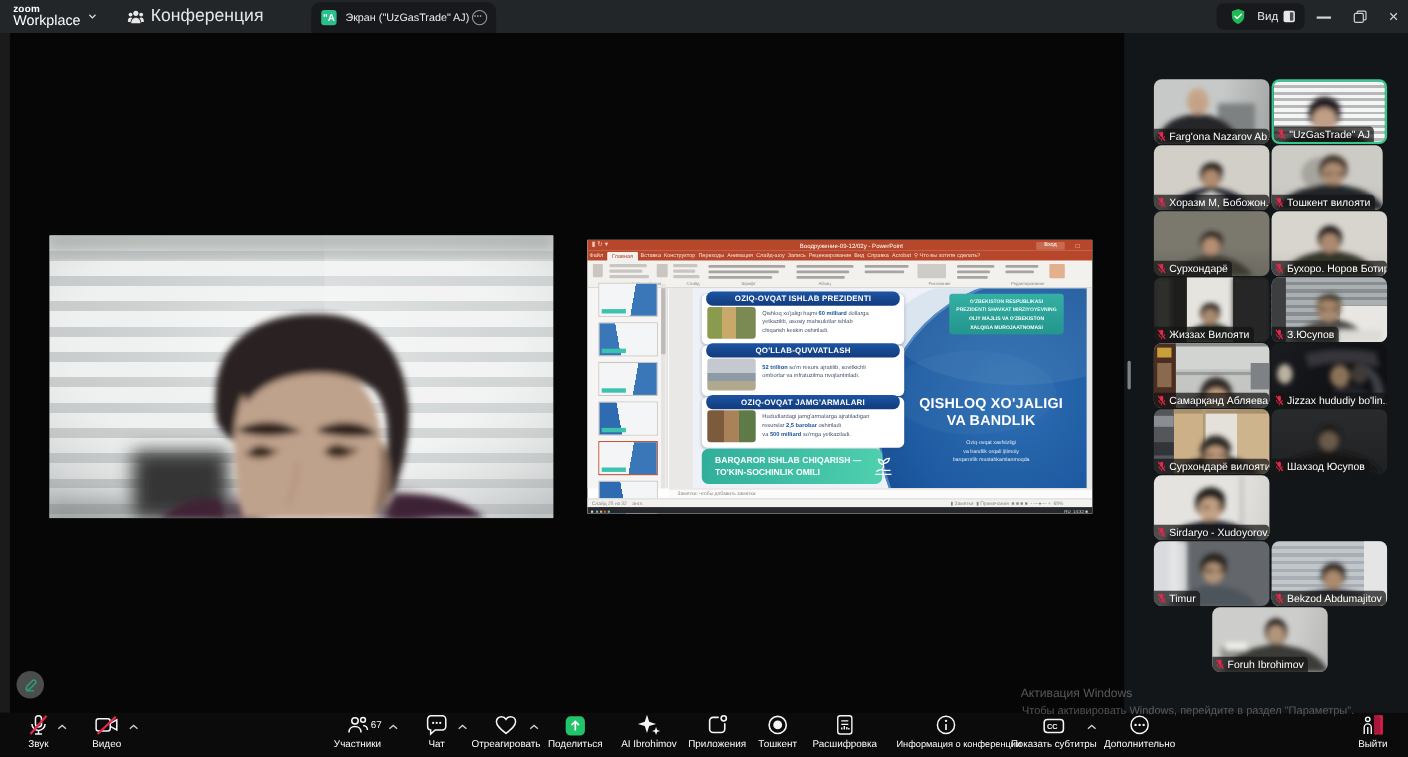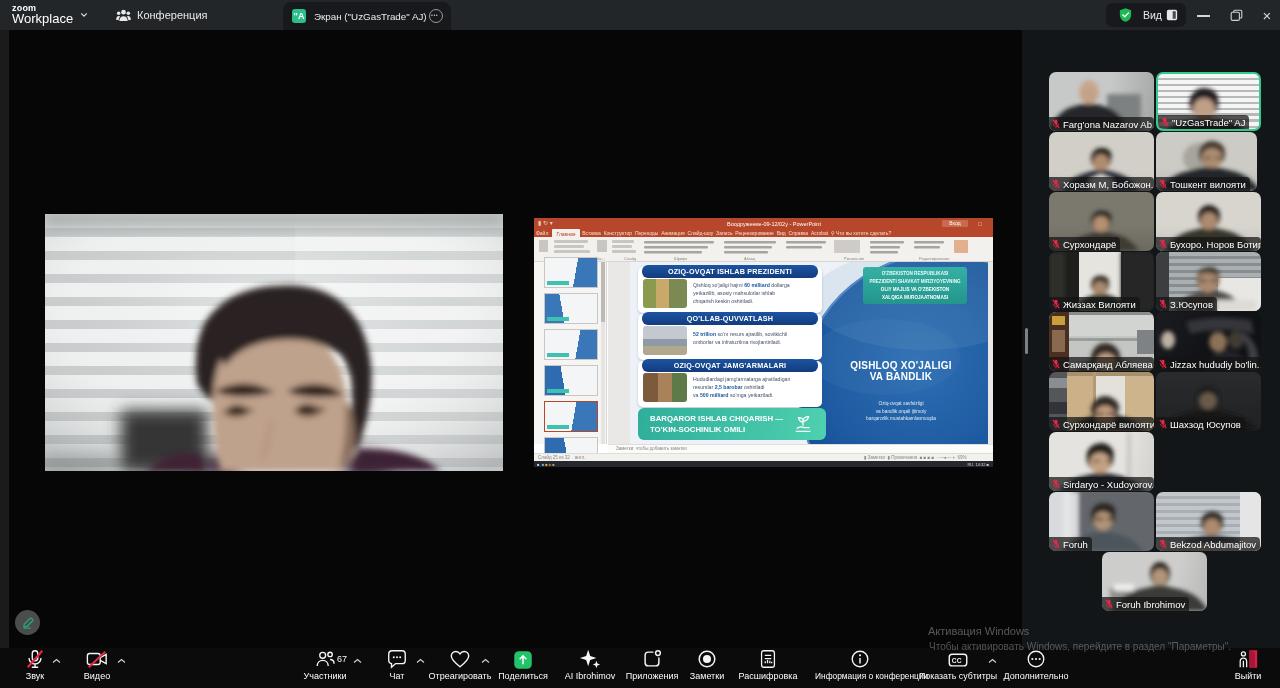--- a/index.html
+++ b/index.html
@@ -5,21 +5,21 @@
   * { margin:0; padding:0; box-sizing:border-box; }
   html,body { width:1280px; height:688px; overflow:hidden; background:#000; font-family:"Liberation Sans", sans-serif; }
   #app { position:relative; width:1280px; height:688px; background:#0a0a0a; }
 
   
   #titlebar { position:absolute; left:0; top:0; width:1280px; height:30px; background:#232629; }
   #tb-logo { position:absolute; left:12px; top:3px; color:#fff; }
   #tb-logo .z { font-size:9px; font-weight:bold; letter-spacing:0.2px; }
   #tb-logo .w { font-size:13px; margin-top:-2px; }
   .tb-chev { position:absolute; left:80px; top:11px; width:8px; height:8px; }
-  #tab-conf { position:absolute; left:108px; top:0; height:30px; display:flex; align-items:center; color:#e8e8e8; font-size:11px; gap:6px; padding:0 8px; }
+  #tab-conf { position:absolute; left:108px; top:0; height:30px; display:flex; align-items:center; color:#e8e8e8; font-size:16px; gap:6px; padding:0 8px; }
   #tab-active { position:absolute; left:283px; top:2px; width:168px; height:28px; background:#17191c; border-radius:8px 8px 0 0; display:flex; align-items:center; color:#ececec; font-size:9.8px; white-space:nowrap; }
   #tab-active .aicon { width:14px; height:14px; border-radius:3px; background:#2bbf8a; color:#fff; font-size:9px; font-weight:bold; display:flex; align-items:center; justify-content:center; margin:0 8px 0 9px; }
   #tab-active .ell { margin-left:auto; margin-right:8px; width:14px; height:14px; border:1px solid #9a9a9a; border-radius:50%; position:relative; }
   #tab-active .ell:before { content:"•••"; position:absolute; left:1px; top:2.2px; font-size:5.5px; color:#bbb; letter-spacing:0.5px; }
   #vid-pill2 { position:absolute; left:1106px; top:3px; width:80px; height:24px; background:#17191c; border-radius:6px; }
   .winbtn { position:absolute; top:0; width:30px; height:30px; color:#d8d8d8; font-size:13px; display:flex; align-items:center; justify-content:center; }
 
   
   #stage { position:absolute; left:0; top:30px; width:1022px; height:618px; background:#060606; }
   #leftstrip { position:absolute; left:0; top:30px; width:9px; height:618px; background:#1b1b1b; }
@@ -247,39 +247,39 @@
             </linearGradient>
     </defs>
     <circle cx="310" cy="132" r="141" fill="url(#circ)"></circle>
     <ellipse cx="295" cy="38" rx="115" ry="50" fill="#7aa6c8" opacity="0.16"></ellipse>
           <ellipse cx="255" cy="95" rx="75" ry="38" fill="#6899c2" opacity="0.1"></ellipse>
     <circle cx="310" cy="132" r="140" fill="none" stroke="#5e95cc" stroke-width="2" opacity="0.8"></circle>
   </svg>
 
   <div style="position:absolute;left:233px;top:5px;width:104px;height:37px;background:linear-gradient(180deg,#35b0a4,#23958d);border-radius:3px;color:#eafaf7;text-align:center;font-size:4.6px;font-weight:bold;line-height:1.75;padding-top:3px">O'ZBEKISTON RESPUBLIKASI<br>PREZIDENTI SHAVKAT MIRZIYOYEVNING<br><span style="color:#fff">OLIY MAJLIS VA O'ZBEKISTON<br>XALQIGA MUROJAATNOMASI</span></div>
 
-  <div style="position:absolute;left:198px;top:98px;width:146px;text-align:center;color:#fff;font-weight:bold;font-size:10px;line-height:1.14;letter-spacing:0.2px">QISHLOQ XO'JALIGI<br>VA BANDLIK</div>
+  <div style="position:absolute;left:198px;top:98px;width:146px;text-align:center;color:#fff;font-weight:bold;font-size:13px;line-height:1.14;letter-spacing:0.2px">QISHLOQ XO'JALIGI<br>VA BANDLIK</div>
   <div style="position:absolute;left:219px;top:138px;width:104px;text-align:center;color:#dcebf5;font-size:4.8px;line-height:1.6">Oziq-ovqat xavfsizligi<br>va bandlik orqali ijtimoiy<br>barqarorlik mustahkamlanmoqda</div>
 
   <div class="pcard" style="top:5px;height:46px"></div>
   <div class="phead" style="top:3px">OZIQ-OVQAT ISHLAB PREZIDENTI</div>
   <div class="pimg" style="top:17px;background:linear-gradient(90deg,#8a9a4e 0 30%,#c9a96a 30% 60%,#7a8a52 60%)"></div>
   <div class="ptxt" style="top:19px">Qishloq xo'jaligi hajmi <b style="color:#1d59a0">60 milliard</b> dollarga<br>yetkazilib, asosiy mahsulotlar ishlab<br>chiqarish keskin oshiriladi.</div>
 
   <div class="pcard" style="top:52px;height:46px"></div>
   <div class="phead" style="top:50px">QO'LLAB-QUVVATLASH</div>
   <div class="pimg" style="top:64px;background:linear-gradient(180deg,#c3c9cf 0 45%,#8e9aa6 45% 70%,#b0a98e 70%)"></div>
   <div class="ptxt" style="top:68px"><b style="color:#1d59a0">52 trillion</b> so'm resurs ajratilib, sovitkichli<br>omborlar va infratuzilma rivojlantiriladi.</div>
 
   <div class="pcard" style="top:99px;height:46px"></div>
   <div class="phead" style="top:97px">OZIQ-OVQAT JAMG'ARMALARI</div>
   <div class="pimg" style="top:111px;background:linear-gradient(90deg,#7c5a3c 0 35%,#a9825a 35% 65%,#5e7a46 65%)"></div>
   <div class="ptxt" style="top:113px">Hududlardagi jamg'armalarga ajratiladigan<br>resurslar <b style="color:#1d59a0">2,5 barobar</b> oshiriladi<br>va <b style="color:#1d59a0">500 milliard</b> so'mga yetkaziladi.</div>
 
-  <div style="position:absolute;left:8px;top:146px;width:188px;height:32px;border-radius:6px;background:linear-gradient(100deg,#2fae9b,#4fd0ae);color:#fff;font-weight:bold;font-size:7.8px;line-height:1.4;padding:6px 0 0 12px">BARQAROR ISHLAB CHIQARISH —<br>TO'KIN-SOCHINLIK OMILI</div>
+  <div style="position:absolute;left:8px;top:146px;width:164px;height:32px;border-radius:6px;background:linear-gradient(100deg,#2fae9b,#4fd0ae);color:#fff;font-weight:bold;font-size:7.8px;line-height:1.4;padding:6px 0 0 12px">BARQAROR ISHLAB CHIQARISH —<br>TO'KIN-SOCHINLIK OMILI</div>
   <svg width="22" height="22" viewBox="0 0 24 24" style="position:absolute;left:163px;top:151px">
           <g stroke="#fff" stroke-width="1.3" fill="none">
             <path d="M4 17 Q8 14 12 16 L18 16"></path>
             <path d="M3 20 H19"></path>
             <path d="M11 14 V8 M11 10 Q7 10 6 5 Q11 5 11 9 M11 8 Q12 4 17 4 Q16 9 11 9"></path>
           </g>
         </svg>
 </div>
 
 <div style="position:absolute;left:74px;top:226px;width:385px;height:9px;background:#fbfbfa;border-top:1px solid #e0dedc"></div>
@@ -583,21 +583,21 @@
             <path d="M42 20 Q47 10 58 11 Q66 13 67 21 Q58 15 45 18 Z" fill="#2c2823"></path>
             <path d="M46 27 h8 M58 27 h8" stroke="#3c332b" stroke-width="2.4"></path>
           </g>
         </svg>
         <div class="nlabel">
           <svg width="8" height="10" viewBox="0 0 10 12">
             <rect x="3.4" y="0.6" width="3.4" height="6.2" rx="1.7" fill="#e8274b"></rect>
             <path d="M1.8 5.6 a3.3 3.6 0 0 0 6.6 0 M5 9.4 v2.2" stroke="#e8274b" stroke-width="1" fill="none"></path>
             <path d="M1.2 0.8 L9 11.2" stroke="#e8274b" stroke-width="1.4"></path>
           </svg>
-          <span>Foruh</span>
+          <span>Timur</span>
         </div>
       </div>
 <div class="tile" style="left:134px;top:462px;width:105px;height:59px;background:repeating-linear-gradient(180deg,#c2c7cb 0 4px,#a8aeb4 4px 7px)">
         <div style="position:absolute;left:84px;top:0;width:21px;height:59px;background:#e4e5e4"></div>
         <svg width="105" height="59" viewBox="0 0 105 59" style="position:absolute;left:0;top:0">
           <g filter="url(#bl)">
             <path d="M14 59 Q24 48 42 45 Q56 41 70 45 Q88 48 96 59 Z" fill="#3e434b"></path>
             <ellipse cx="56" cy="31" rx="11" ry="11.5" fill="#2e2a25"></ellipse>
             <ellipse cx="56" cy="35" rx="8.5" ry="8.5" fill="#ab8a6e"></ellipse>
             <path d="M46 28 Q50 19 60 20 Q67 22 67 29 Q59 23 48 26 Z" fill="#2e2a25"></path>
@@ -750,21 +750,21 @@
         </div>
         <div class="lab" style="color:#fdfdfd">Приложения</div>
       </div>
 <div class="titem" style="left:662px;width:90px">
         <div class="ic">
           <svg width="22" height="22" viewBox="0 0 24 24">
             <circle cx="12" cy="12" r="8.5" stroke="#f5f5f5" stroke-width="1.6" fill="none"></circle>
             <circle cx="12" cy="12" r="4.4" fill="#f5f5f5"></circle>
           </svg>
         </div>
-        <div class="lab" style="color:#fdfdfd">Заметки</div>
+        <div class="lab" style="color:#fdfdfd">Тошкент</div>
       </div>
 <div class="titem" style="left:723px;width:90px">
         <div class="ic">
           <svg width="22" height="22" viewBox="0 0 24 24">
             <g stroke="#f5f5f5" stroke-width="1.4" fill="none">
               <rect x="5" y="3" width="14" height="18" rx="2.5"></rect>
               <path d="M8.5 8 h7 M8.5 11.5 h7"></path>
               <path d="M9 16.5 v-2 M11.5 16.5 v-3.5 M14 16.5 v-2.5 M16 16.5 v-1.5"></path>
             </g>
           </svg>

